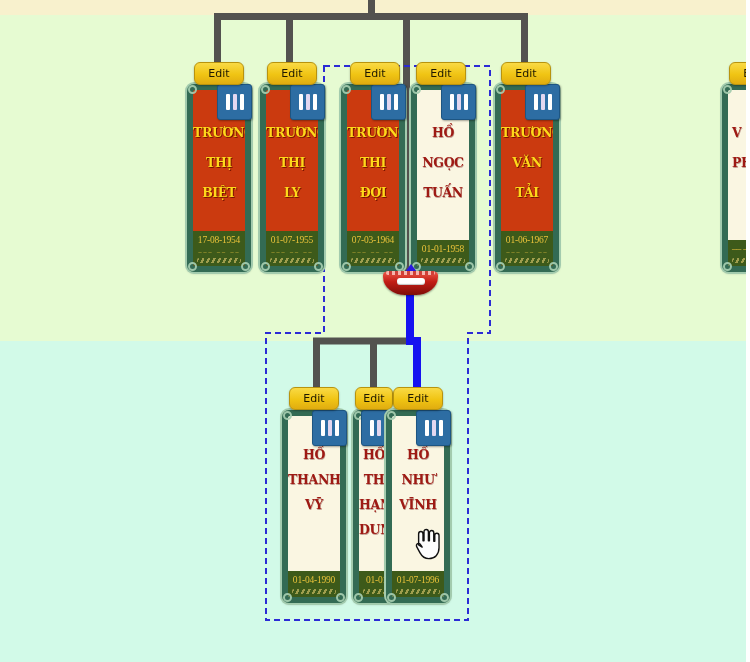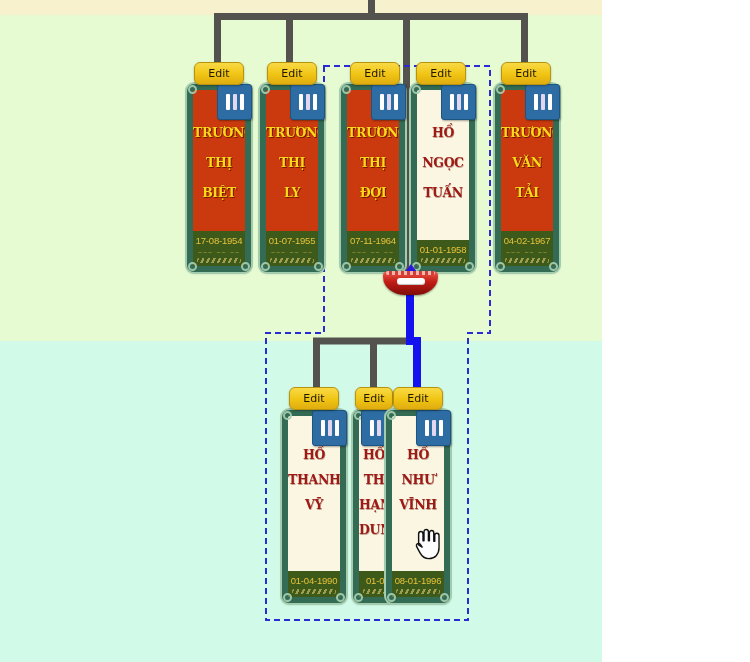--- a/index.html
+++ b/index.html
@@ -1,17 +1,17 @@
 <!DOCTYPE html>
 <html style="--bg_top: #f8f1cd; --bg_main: #e6fbd2; --bg_lower: #d2fae8; --card_frame: #336b54; --card_frame_light: #a3cbae; --card_red: #cb3a0f; --card_cream: #faf6e2; --name_yellow: #ffd81a; --name_red: #9e1a14; --date_strip: #3d5a1a; --date_text: #e8c23a; --edit_yellow: #f0c413; --icon_blue: #2d6da3; --wire_dark: #53524f; --wire_blue: #1512f0; --selection_blue: #2b2bd5; --minus_red: #c21d15;"><head>
 <meta charset="utf-8">
 <style>
   html,body{margin:0;padding:0;}
   body{width:750px;height:662px;overflow:hidden;font-family:"DejaVu Sans",sans-serif;}
-  .stage{position:relative;width:602px;height:662px;background:var(--bg_main,#e6fbd2);overflow:hidden;}
+  .stage{position:relative;width:746px;height:662px;background:var(--bg_main,#e6fbd2);overflow:hidden;}
   .band-top{position:absolute;top:0;left:0;width:750px;height:15px;background:var(--bg_top,#f8f1cd);}
   .band-lower{position:absolute;top:341px;left:0;width:750px;height:321px;background:var(--bg_lower,#d2fae8);}
   svg.wires{position:absolute;left:0;top:0;z-index:1;}
 
   .node{position:absolute;z-index:2;width:64px;}
   .gen-top{top:62px;}
   .gen-child{top:387px;}
 
   .edit-btn{position:absolute;top:0;left:50%;transform:translateX(calc(-50% + var(--eo,0px)));
     width:50px;height:23px;z-index:4;
@@ -40,21 +40,21 @@
   .iii-box i.mid{background:#e3d7f0;}
 
   .name{flex:1;text-align:center;white-space:pre-line;
     font-family:"DejaVu Serif",serif;font-weight:bold;}
   .gen-top .name{padding-top:28px;font-size:12.5px;line-height:30px;letter-spacing:-0.4px;}
   .gen-child .name{padding-top:26px;font-size:12.5px;line-height:25px;letter-spacing:-0.3px;}
   .red .name{color:var(--name_yellow,#ffd81a);text-shadow:1px 1px 0 #7a1500,0 0 1px #7a1500;}
   .cream .name{color:var(--name_red,#9e1a14);text-shadow:.5px .5px 0 rgba(90,0,0,.35);}
 
   .datebar{background:var(--date_strip,#3d5a1a);padding:3px 0 3px;text-align:center;}
-  .date{font-family:Liberation Sans, sans-serif;font-size:9.5px;letter-spacing:-0.2px;
+  .date{font-family:Liberation Serif, serif;font-size:9.5px;letter-spacing:-0.2px;
     color:var(--date_text,#e8c23a);line-height:13px;min-height:13px;white-space:nowrap;}
   .extra{font-family:"DejaVu Serif",serif;font-size:8px;color:#b9a636;line-height:9px;letter-spacing:1px;}
   .orn-band{height:5px;margin:2px 4px 0;border-radius:2px;
     background:repeating-linear-gradient(115deg,rgba(240,214,120,.55) 0 2px,rgba(0,0,0,0) 2px 5px);}
 
   .clip-left .name,.clip-left .date{text-align:left;padding-left:4px;}
   .date-left{text-align:left;padding-left:7px;}
 
   .minus-node{position:absolute;left:383px;top:264px;width:55px;height:33px;z-index:5;cursor:pointer;}
   .minus-node .tri{position:absolute;top:0;left:50%;margin-left:-6px;width:0;height:0;
@@ -151,21 +151,21 @@
       <div class="iii-box">
           <i></i>
           <i class="mid"></i>
           <i></i>
         </div>
       <div class="card-inner">
         <div class="name">TRƯƠNG
 THỊ
 ĐỢI</div>
         <div class="datebar">
-          <div class="date">07-11-1964</div>
+          <div class="date">07-03-1964</div>
           <div class="extra">––– –– ––</div>
           <div class="orn-band"></div>
         </div>
       </div>
     </div>
   </div>
 
   <div class="node gen-top cream" style="left:411px">
     <button class="edit-btn" style="--eo:-2px">Edit</button>
     <div class="card">
@@ -199,21 +199,21 @@
       <div class="iii-box">
           <i></i>
           <i class="mid"></i>
           <i></i>
         </div>
       <div class="card-inner">
         <div class="name">TRƯƠNG
 VĂN
 TẢI</div>
         <div class="datebar">
-          <div class="date">04-02-1967</div>
+          <div class="date">01-06-1967</div>
           <div class="extra">––– –– ––</div>
           <div class="orn-band"></div>
         </div>
       </div>
     </div>
   </div>
 
   <div class="node gen-top clip-left cream" style="left:722px">
     <button class="edit-btn">Edit</button>
     <div class="card">
@@ -298,21 +298,21 @@
       <div class="iii-box">
           <i></i>
           <i class="mid"></i>
           <i></i>
         </div>
       <div class="card-inner">
         <div class="name">HỒ
 NHƯ
 VĨNH</div>
         <div class="datebar">
-          <div class="date">08-01-1996</div>
+          <div class="date">01-07-1996</div>
           <div class="extra"></div>
           <div class="orn-band"></div>
         </div>
       </div>
     </div>
   </div>
 
   <svg class="cursor" viewBox="0 0 24 24">
     <path d="M7.5 12 V4.2 c0-1 .7-1.7 1.6-1.7 .9 0 1.5.7 1.5 1.7 V9 h.7 V2.6 c0-1 .7-1.6 1.6-1.6 .9 0 1.5.7 1.5 1.6 V9 h.7 V3.4 c0-1 .7-1.6 1.6-1.6 .9 0 1.5.7 1.5 1.6 V9.4 h.7 V5.2 c0-.9.6-1.5 1.5-1.5 .9 0 1.5.7 1.5 1.6 V14 c0 4.6-2.9 7.6-7.2 7.6 -3.2 0-4.7-1.4-6.2-4.1 l-2.3-4.2 c-.5-.9-.2-1.8.6-2.2 .8-.4 1.7-.1 2.2.8 l1 1.6 z" fill="#fdfdfd" stroke="#111" stroke-width="1" stroke-linejoin="round"></path>
   </svg>

